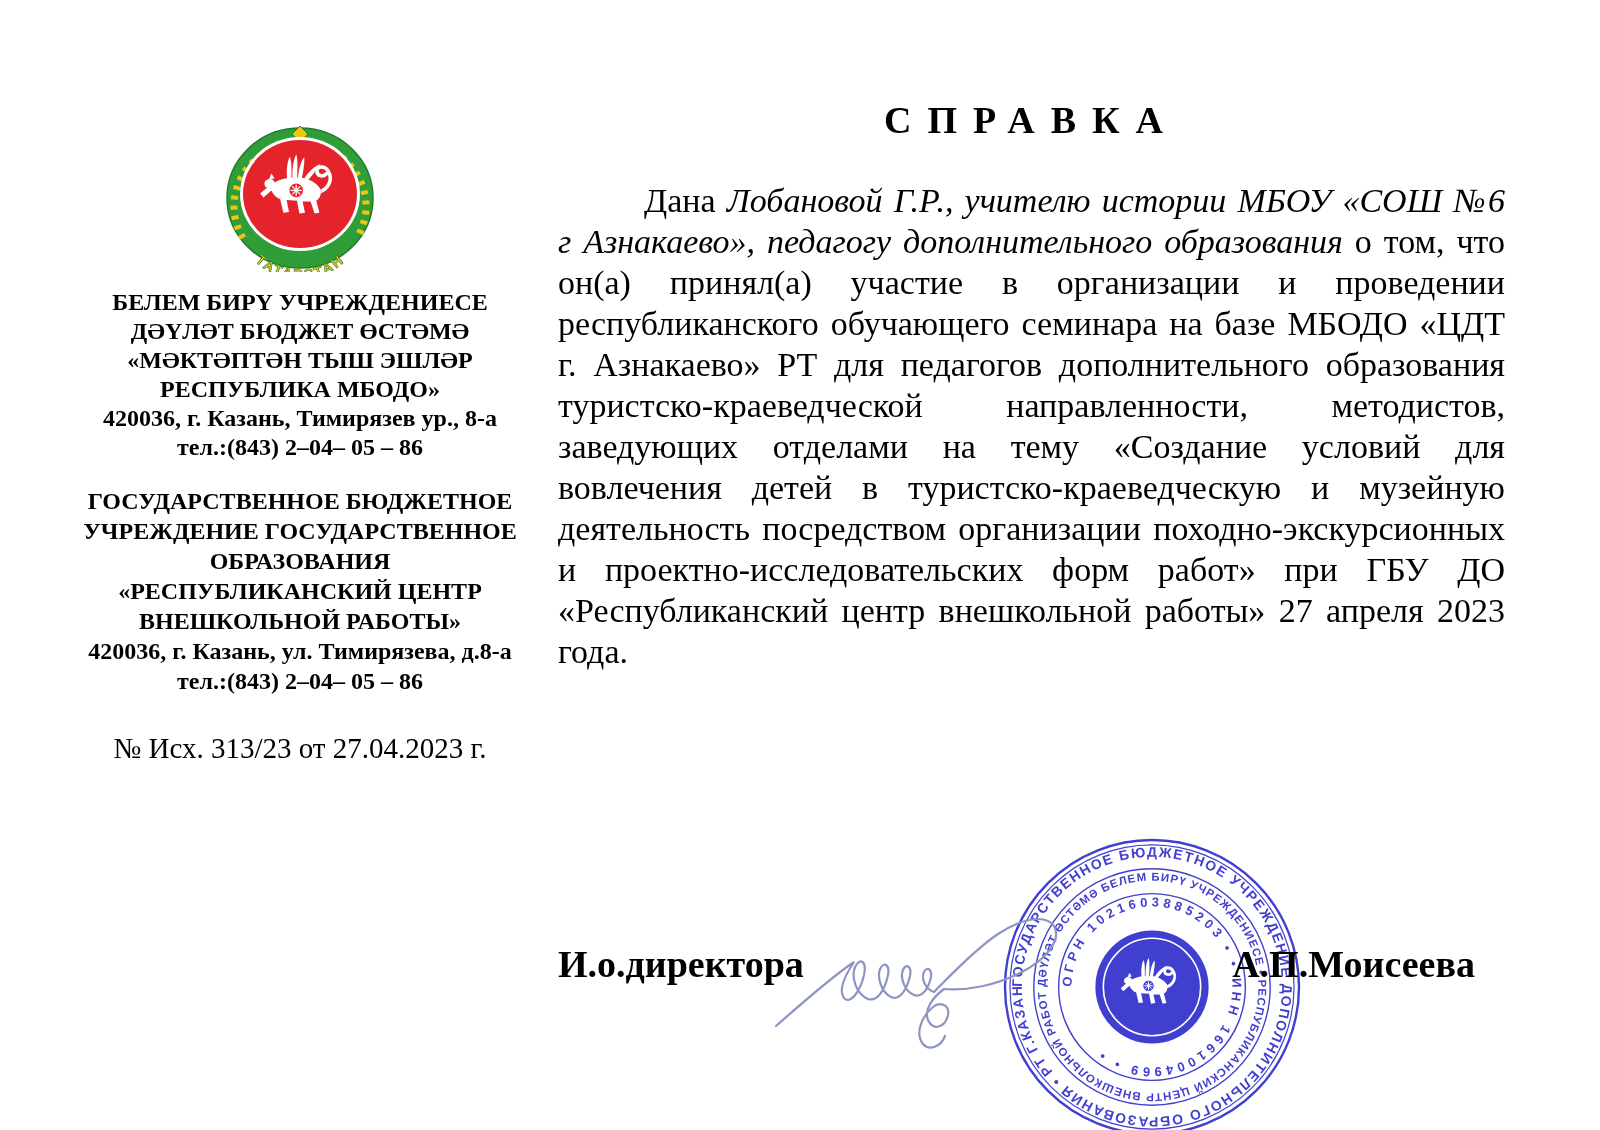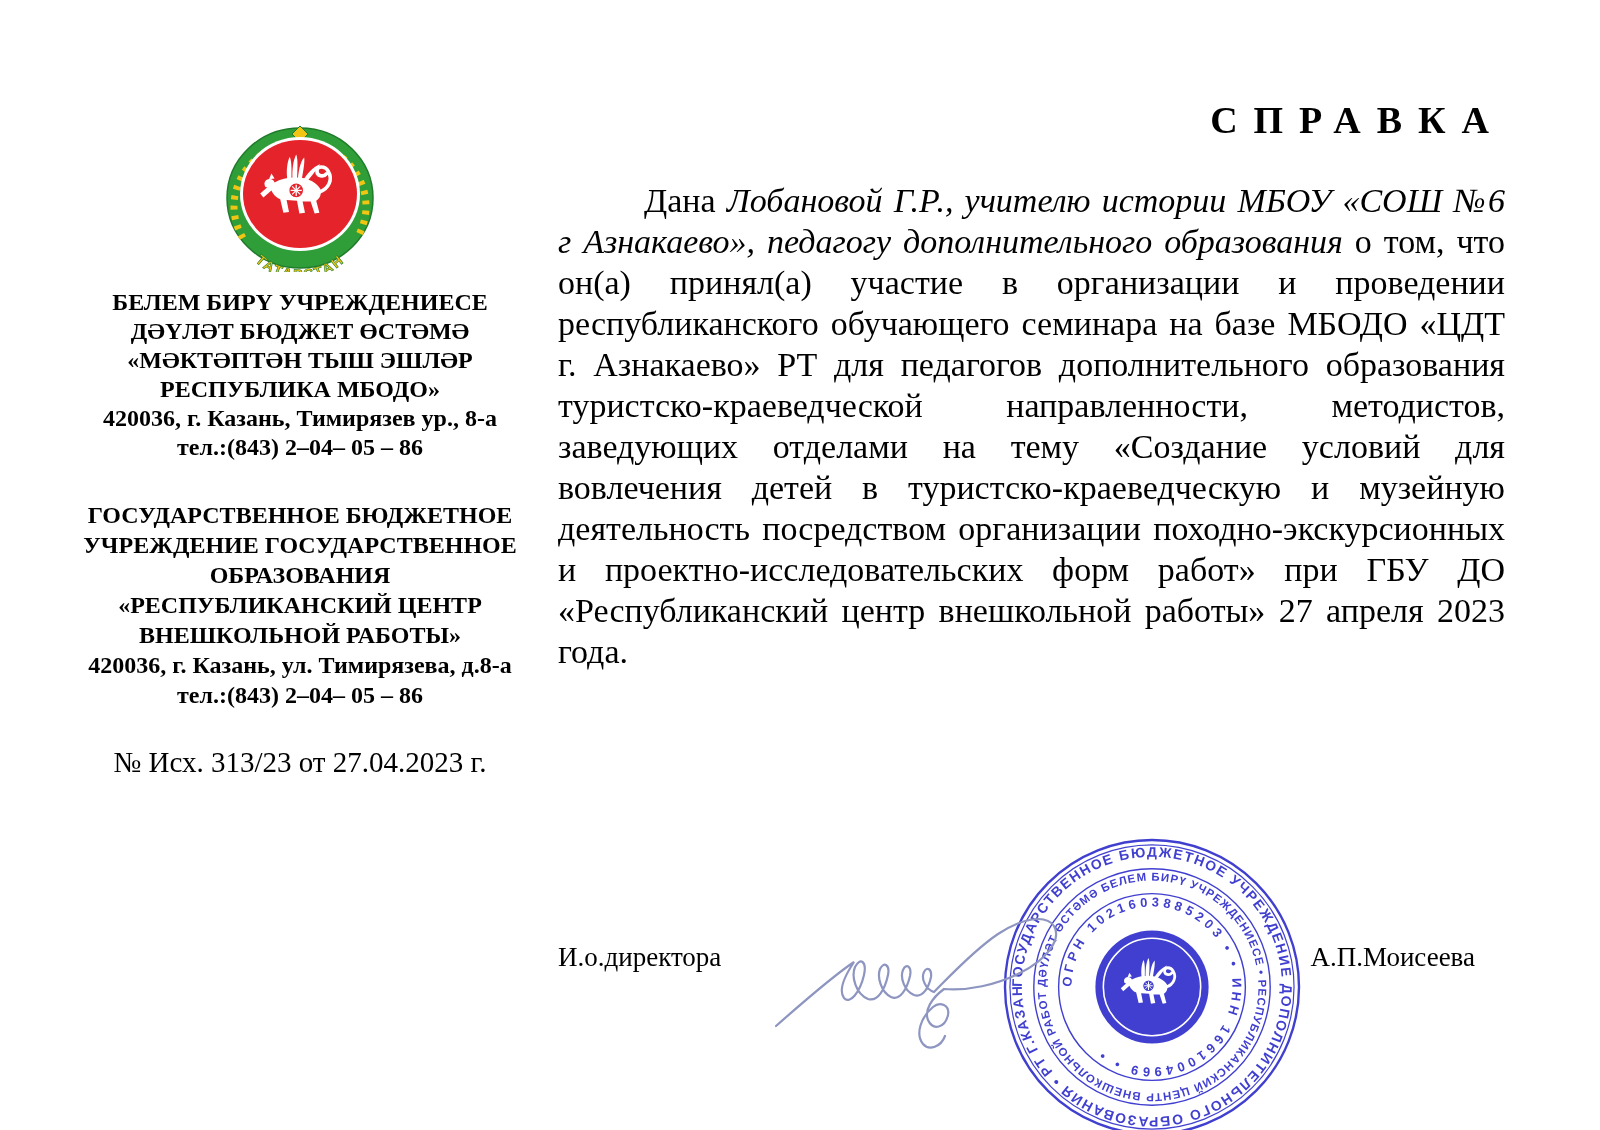--- a/index.html
+++ b/index.html
@@ -12,44 +12,44 @@
 
   
   .letterhead{
     position:absolute;left:60px;top:126px;width:480px;
     text-align:center;z-index:2;
   }
   .emblem-wrap{width:150px;height:146px;margin:0 auto 16px auto;display:block;}
   .org-block{font-weight:bold;font-size:24px;line-height:29px;}
   .org-block.rus{line-height:30px;}
   .lh-divider{font-weight:bold;font-size:24px;line-height:14px;margin-top:4px;letter-spacing:0;white-space:nowrap;overflow:hidden;}
-  .org-rus-wrap{margin-top:20px;}
+  .org-rus-wrap{margin-top:6px;}
   .ref-line{margin-top:36px;font-size:29px;font-weight:normal;}
 
   
   .doc-title{
     position:absolute;left:558px;top:98px;width:947px;
-    text-align:right;font-size:38px;font-weight:bold;
+    text-align:center;font-size:38px;font-weight:bold;
     letter-spacing:0.42em;z-index:2;
   }
   .doc-body{
     position:absolute;left:558px;top:180px;width:947px;
     font-size:34px;line-height:41px;text-align:justify;
     text-indent:86px;z-index:2;
   }
   .doc-body .it{font-style:italic;font-family:Liberation Serif, serif;}
   .masterclass{
     position:absolute;left:558px;top:752px;width:947px;
     font-size:29px;line-height:40px;text-align:justify;
     text-indent:96px;z-index:2;
   }
   .sig-row{
     position:absolute;left:558px;top:942px;width:947px;
     display:flex;justify-content:space-between;align-items:flex-start;
-    font-size:27px;font-weight:normal;z-index:5;gap:24px;
+    font-size:38px;font-weight:bold;z-index:5;gap:24px;
   }
   .sig-name{margin-right:30px;margin-left:14px;}
 
   
   .stamp-wrap{position:absolute;left:1003px;top:838px;width:298px;height:298px;z-index:3;opacity:0.93;}
   .sign-wrap{position:absolute;left:770px;top:858px;width:330px;height:250px;z-index:4;}
   svg{display:block;}
 </style>
 </head>
 <body>

